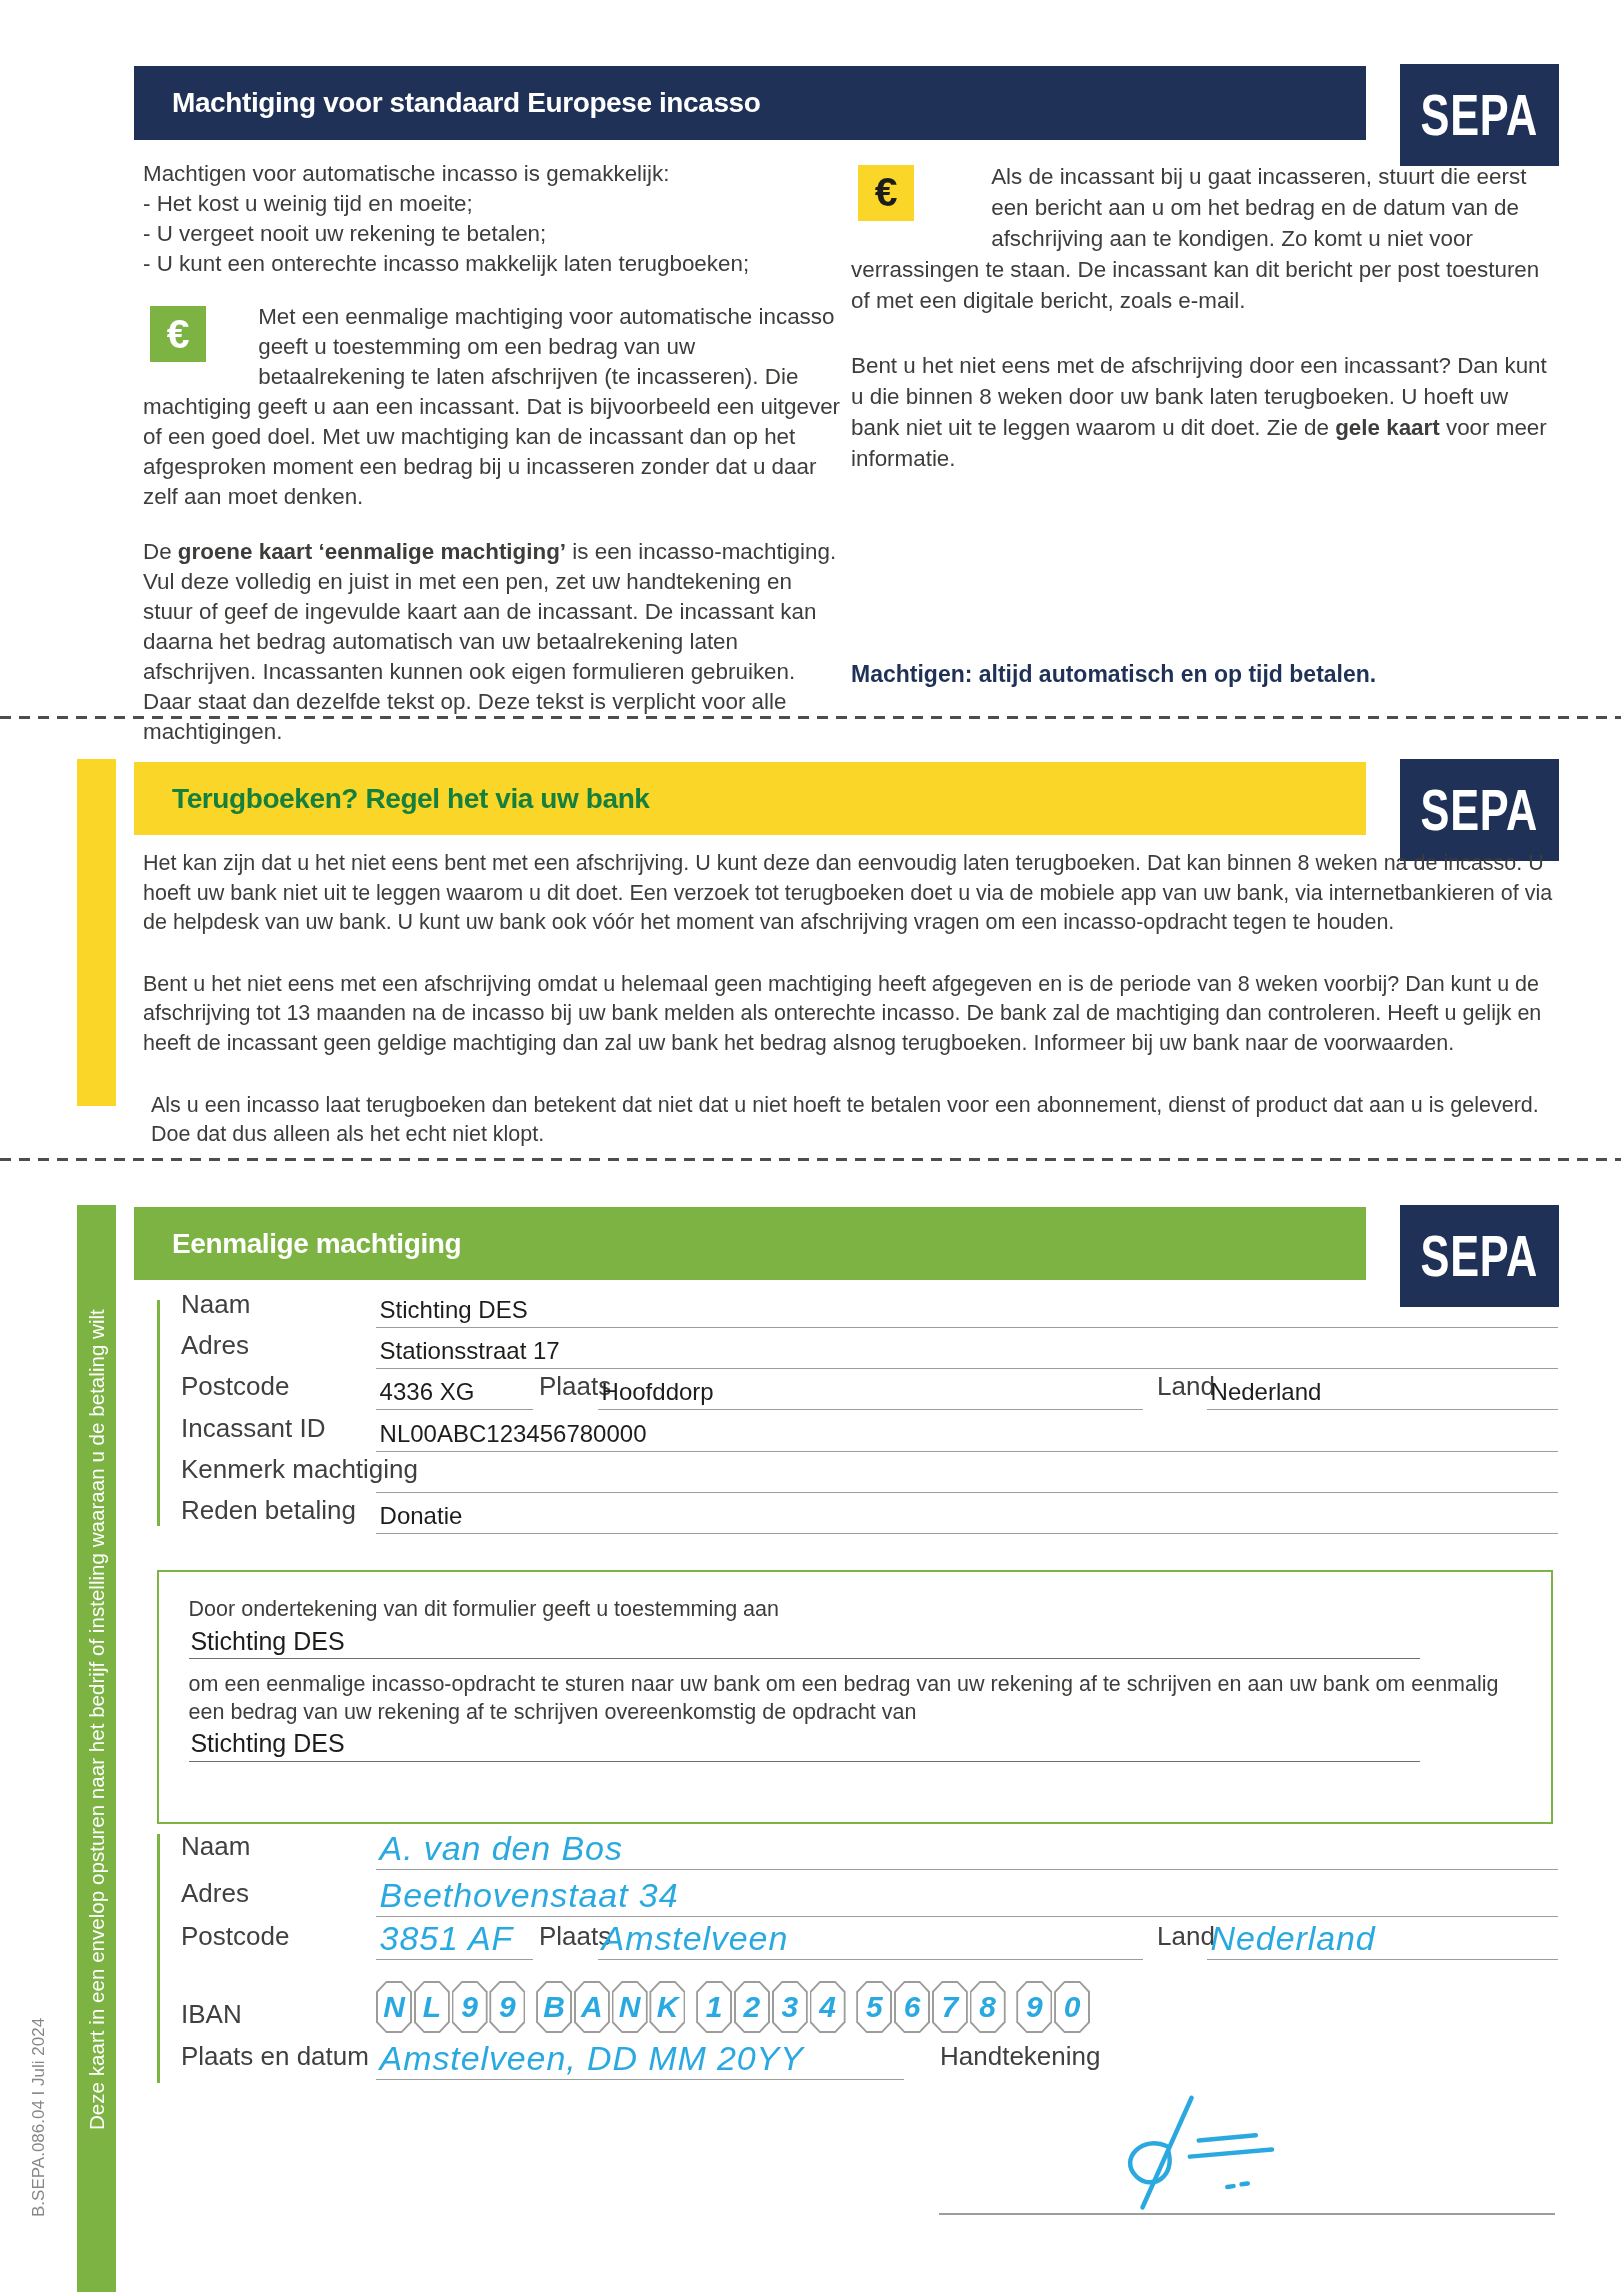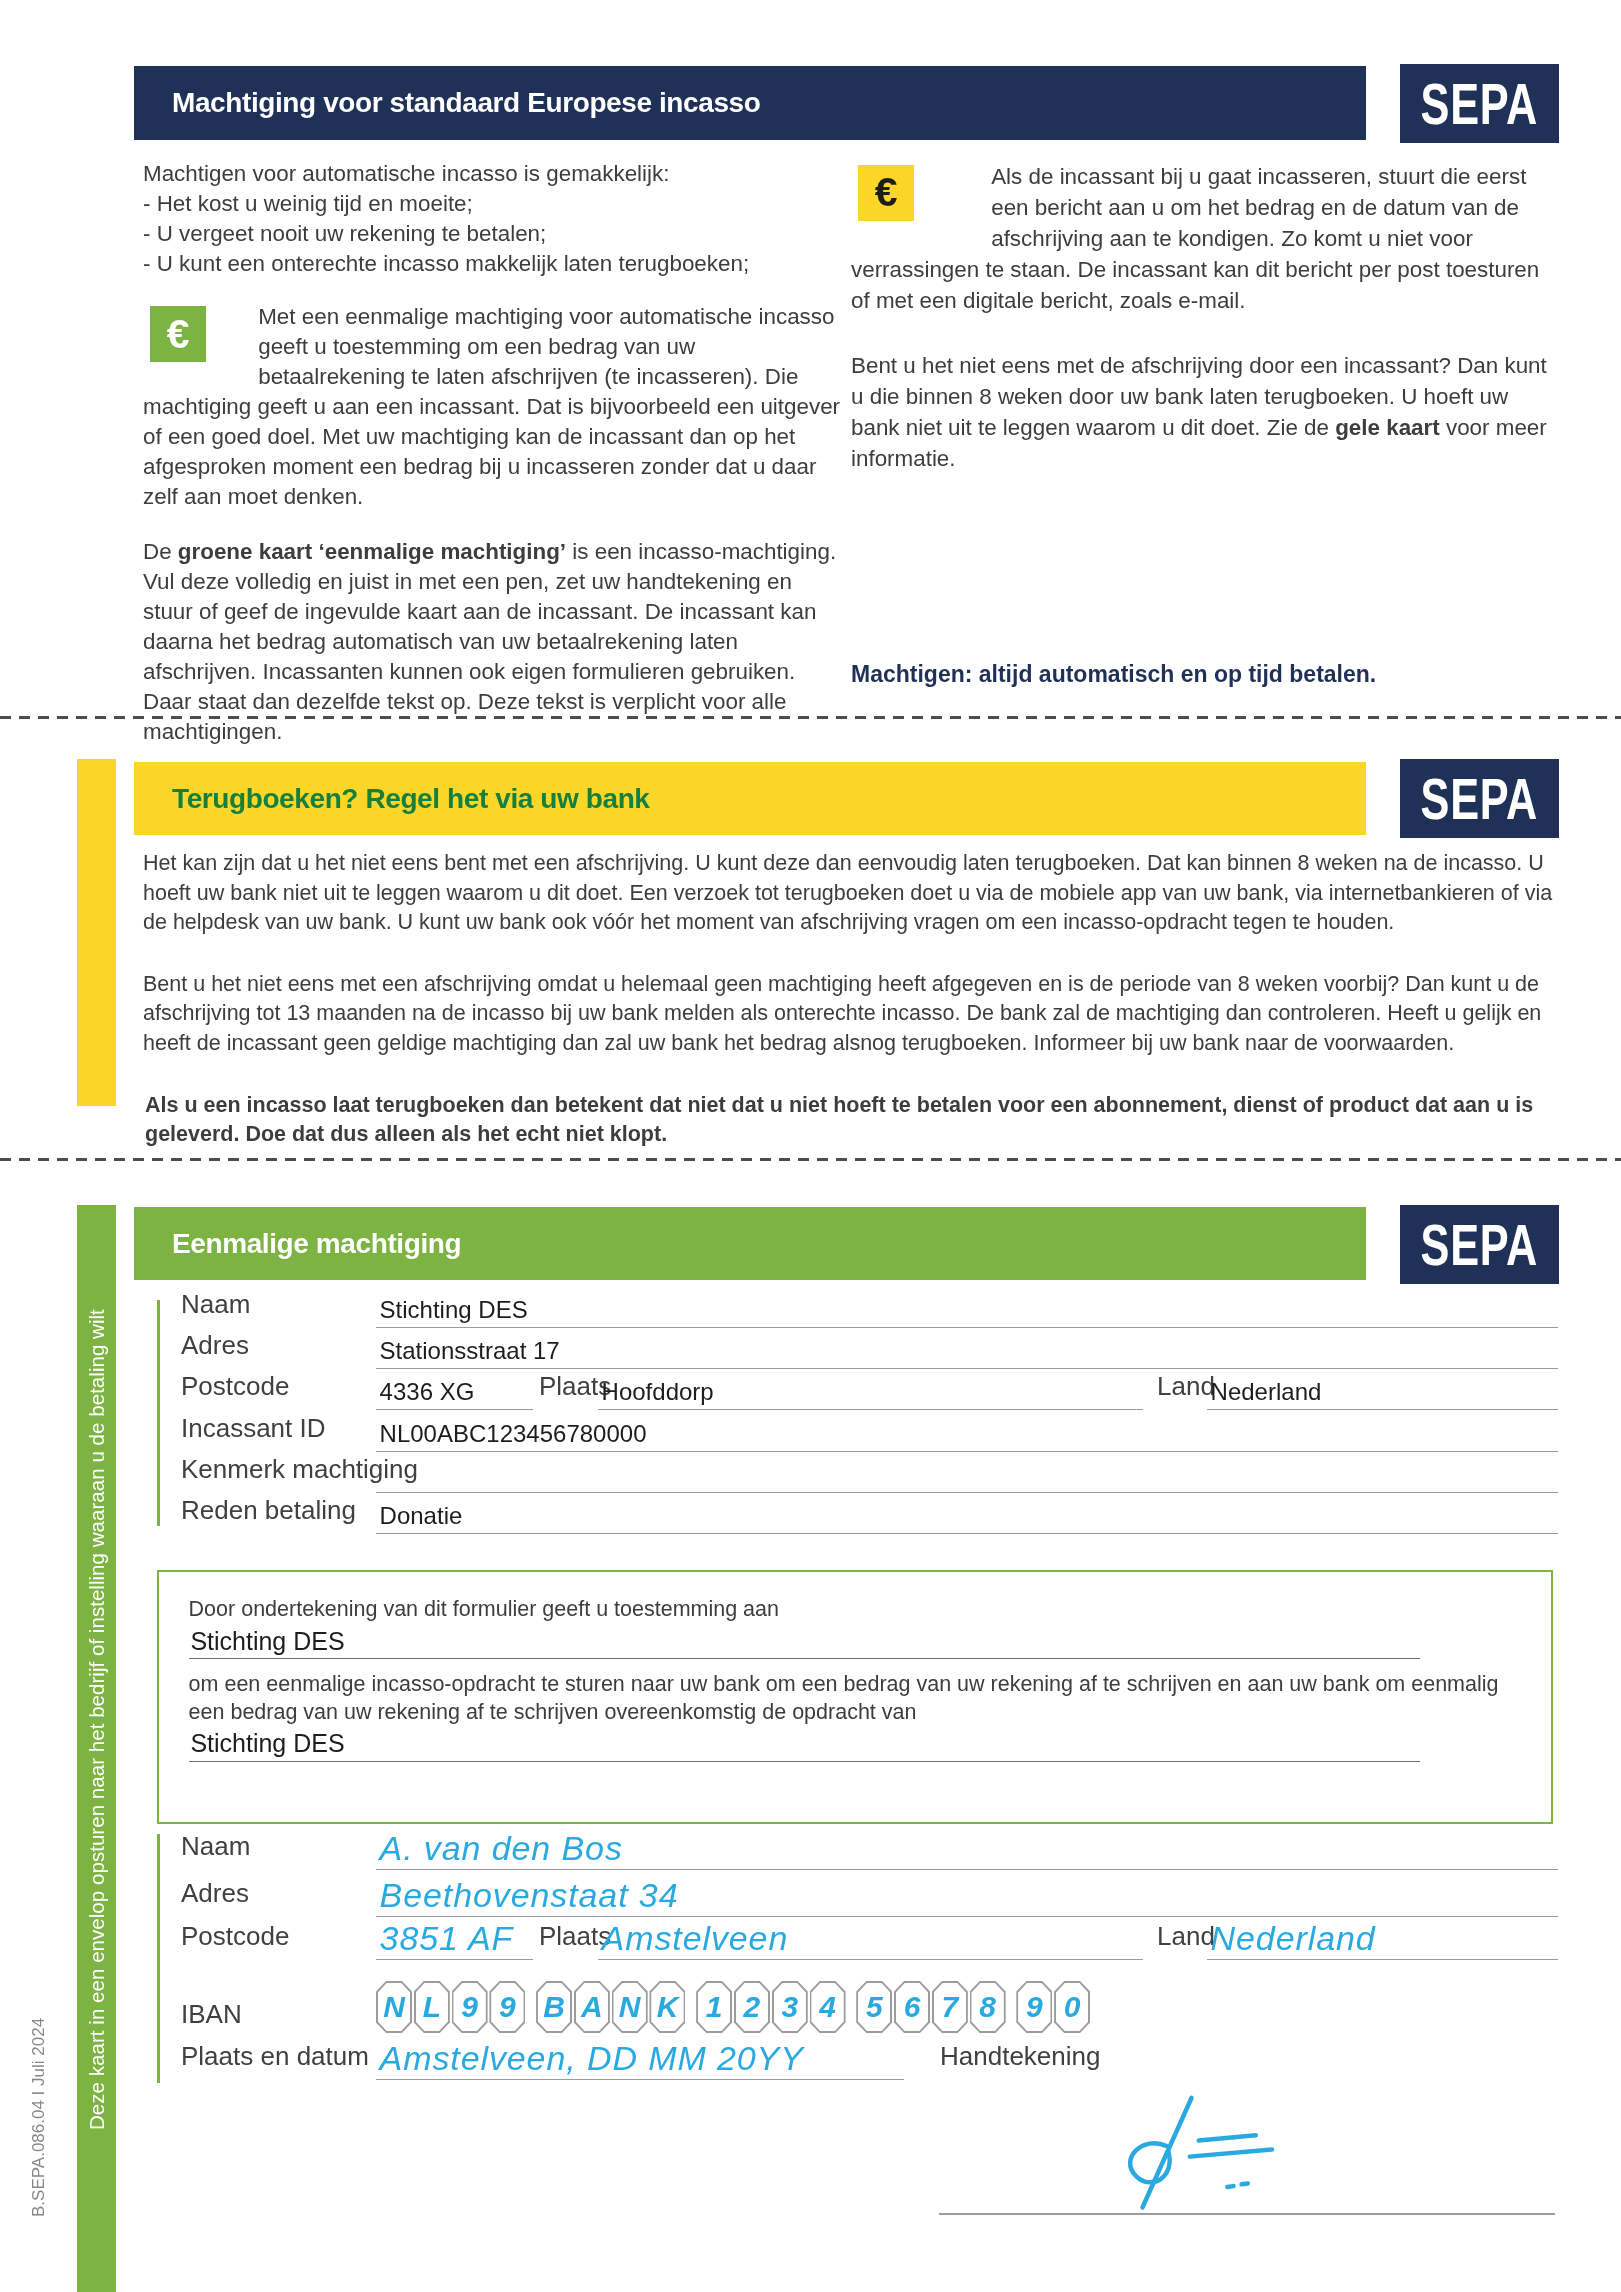--- a/index.html
+++ b/index.html
@@ -3,21 +3,21 @@
 <meta charset="utf-8">
 <style>
   html,body{margin:0;padding:0;background:#fff;}
   #page{position:relative;width:1621px;height:2293px;background:#fff;overflow:hidden;
         font-family:"Liberation Sans", sans-serif;color:#3d3d3b;}
   .abs{position:absolute;}
 
   
   .hbar{position:absolute;left:134px;width:1232px;height:74px;display:flex;align-items:center;}
   .hbar .htxt{font-size:28px;font-weight:bold;padding-left:38px;letter-spacing:-0.4px;white-space:nowrap;}
-  .sepa-box{position:absolute;left:1400px;width:159px;height:79px;background:#1f3156;
+  .sepa-box{position:absolute;left:1400px;width:159px;height:102px;background:#1f3156;
             display:flex;align-items:center;justify-content:center;}
   .sepa-box span{color:#fff;font-size:57px;font-weight:600;display:inline-block;
                  transform:scaleX(.76);letter-spacing:0.9px;}
 
   
   .bodytxt{font-size:22.4px;line-height:30px;color:#3d3d3b;}
   .col{position:absolute;}
   b{font-weight:bold;}
 
   .euro-chip{float:left;width:56px;height:56px;margin:3.6px 52px 7.2px 7.2px;
@@ -99,21 +99,21 @@
   <div class="hbar" style="top:762px;background:#fad629;height:73px;">
     <div class="htxt" style="color:#15803d;">Terugboeken? Regel het via uw bank</div>
   </div>
   <div class="sepa-box" style="top:759px;">
     <span>SEPA</span>
   </div>
 
   <div class="col" style="left:143px;top:849px;width:1420px;font-size:21.5px;line-height:29.6px;">
     <p style="margin:0 0 32px 0;">Het kan zijn dat u het niet eens bent met een afschrijving. U kunt deze dan eenvoudig laten terugboeken. Dat kan binnen 8 weken na de incasso. U hoeft uw bank niet uit te leggen waarom u dit doet. Een verzoek tot terugboeken doet u via de mobiele app van uw bank, via internetbankieren of via de helpdesk van uw bank. U kunt uw bank ook vóór het moment van afschrijving vragen om een incasso-opdracht tegen te houden.</p>
     <p style="margin:0 0 32px 0;">Bent u het niet eens met een afschrijving omdat u helemaal geen machtiging heeft afgegeven en is de periode van 8 weken voorbij? Dan kunt u de afschrijving tot 13 maanden na de incasso bij uw bank melden als onterechte incasso. De bank zal de machtiging dan controleren. Heeft u gelijk en heeft de incassant geen geldige machtiging dan zal uw bank het bedrag alsnog terugboeken. Informeer bij uw bank naar de voorwaarden.</p>
-    <p style="margin:2px;font-weight:bold;">Als u een incasso laat terugboeken dan betekent dat niet dat u niet hoeft te betalen voor een abonnement, dienst of product dat aan u is geleverd. Doe dat dus alleen als het echt niet klopt.</p>
+    <p style="margin:8px;">Als u een incasso laat terugboeken dan betekent dat niet dat u niet hoeft te betalen voor een abonnement, dienst of product dat aan u is geleverd. Doe dat dus alleen als het echt niet klopt.</p>
   </div>
 
   <div class="dashline" style="top:1158px;"></div>
 
   <div class="sidebar" style="top:1205px;height:1088px;background:#7cb342;"></div>
   <div class="abs vtext" style="left:77px;top:1303px;width:39px;height:833px;text-align:center;line-height:39px;
        color:#fff;font-size:20.6px;">Deze kaart in een envelop opsturen naar het bedrijf of instelling waaraan u de betaling wilt doen.</div>
   <div class="abs vtext" style="left:25px;top:1984px;width:27px;height:233px;color:#878787;font-size:17px;line-height:27px;">B.SEPA.086.04 I Juli 2024</div>
 
   <div class="hbar" style="top:1207px;background:#7cb342;height:73px;">

